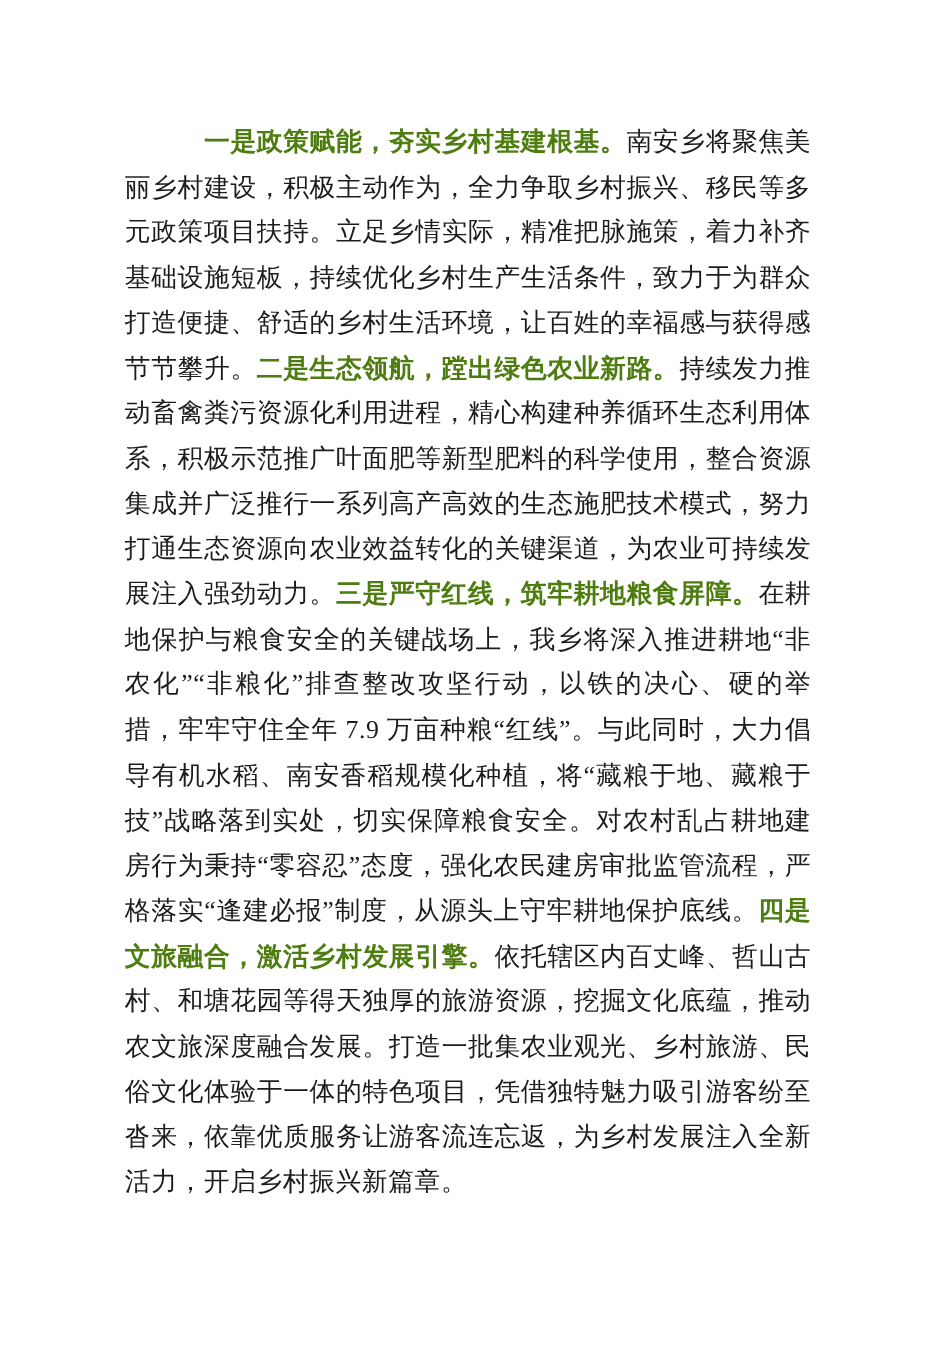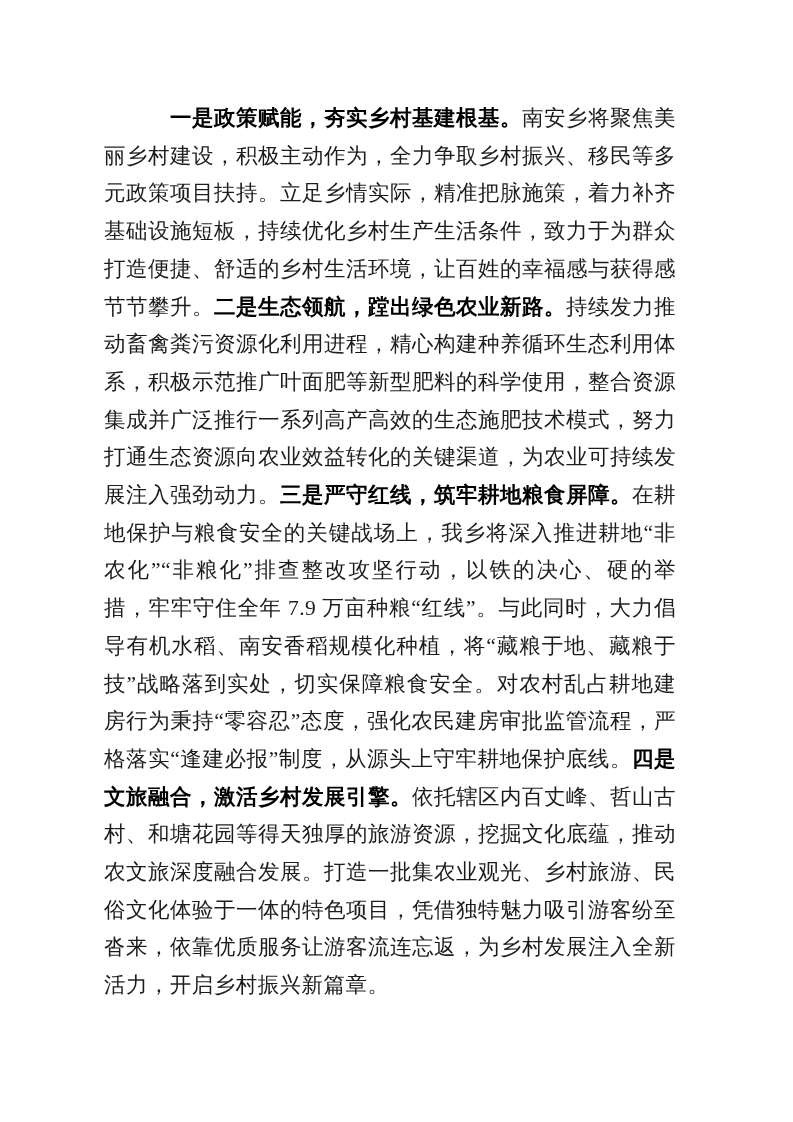--- a/index.html
+++ b/index.html
@@ -28,21 +28,21 @@
     letter-spacing: 0.45px;
     color: #1c1c1c;
     text-align: justify;
     text-indent: 66px; 
     text-justify: inter-character;
     word-break: break-all;
   }
   .run { font-weight: 400; }
   .run.bold {
     font-weight: 700;
-    color: #000000;
+    color: #4d7c0f;
   }
 </style>
 </head>
 <body>
 
 <div class="page">
   <div class="content">
     <p class="body-paragraph"><span class="run bold">一是政策赋能，夯实乡村基建根基。</span><span class="run">南安乡将聚焦美丽乡村建设，积极主动作为，全力争取乡村振兴、移民等多元政策项目扶持。立足乡情实际，精准把脉施策，着力补齐基础设施短板，持续优化乡村生产生活条件，致力于为群众打造便捷、舒适的乡村生活环境，让百姓的幸福感与获得感节节攀升。</span><span class="run bold">二是生态领航，蹚出绿色农业新路。</span><span class="run">持续发力推动畜禽粪污资源化利用进程，精心构建种养循环生态利用体系，积极示范推广叶面肥等新型肥料的科学使用，整合资源集成并广泛推行一系列高产高效的生态施肥技术模式，努力打通生态资源向农业效益转化的关键渠道，为农业可持续发展注入强劲动力。</span><span class="run bold">三是严守红线，筑牢耕地粮食屏障。</span><span class="run">在耕地保护与粮食安全的关键战场上，我乡将深入推进耕地“非农化”“非粮化”排查整改攻坚行动，以铁的决心、硬的举措，牢牢守住全年 7.9 万亩种粮“红线”。与此同时，大力倡导有机水稻、南安香稻规模化种植，将“藏粮于地、藏粮于技”战略落到实处，切实保障粮食安全。对农村乱占耕地建房行为秉持“零容忍”态度，强化农民建房审批监管流程，严格落实“逢建必报”制度，从源头上守牢耕地保护底线。</span><span class="run bold">四是文旅融合，激活乡村发展引擎。</span><span class="run">依托辖区内百丈峰、哲山古村、和塘花园等得天独厚的旅游资源，挖掘文化底蕴，推动农文旅深度融合发展。打造一批集农业观光、乡村旅游、民俗文化体验于一体的特色项目，凭借独特魅力吸引游客纷至沓来，依靠优质服务让游客流连忘返，为乡村发展注入全新活力，开启乡村振兴新篇章。</span></p>
   </div>
 </div>

